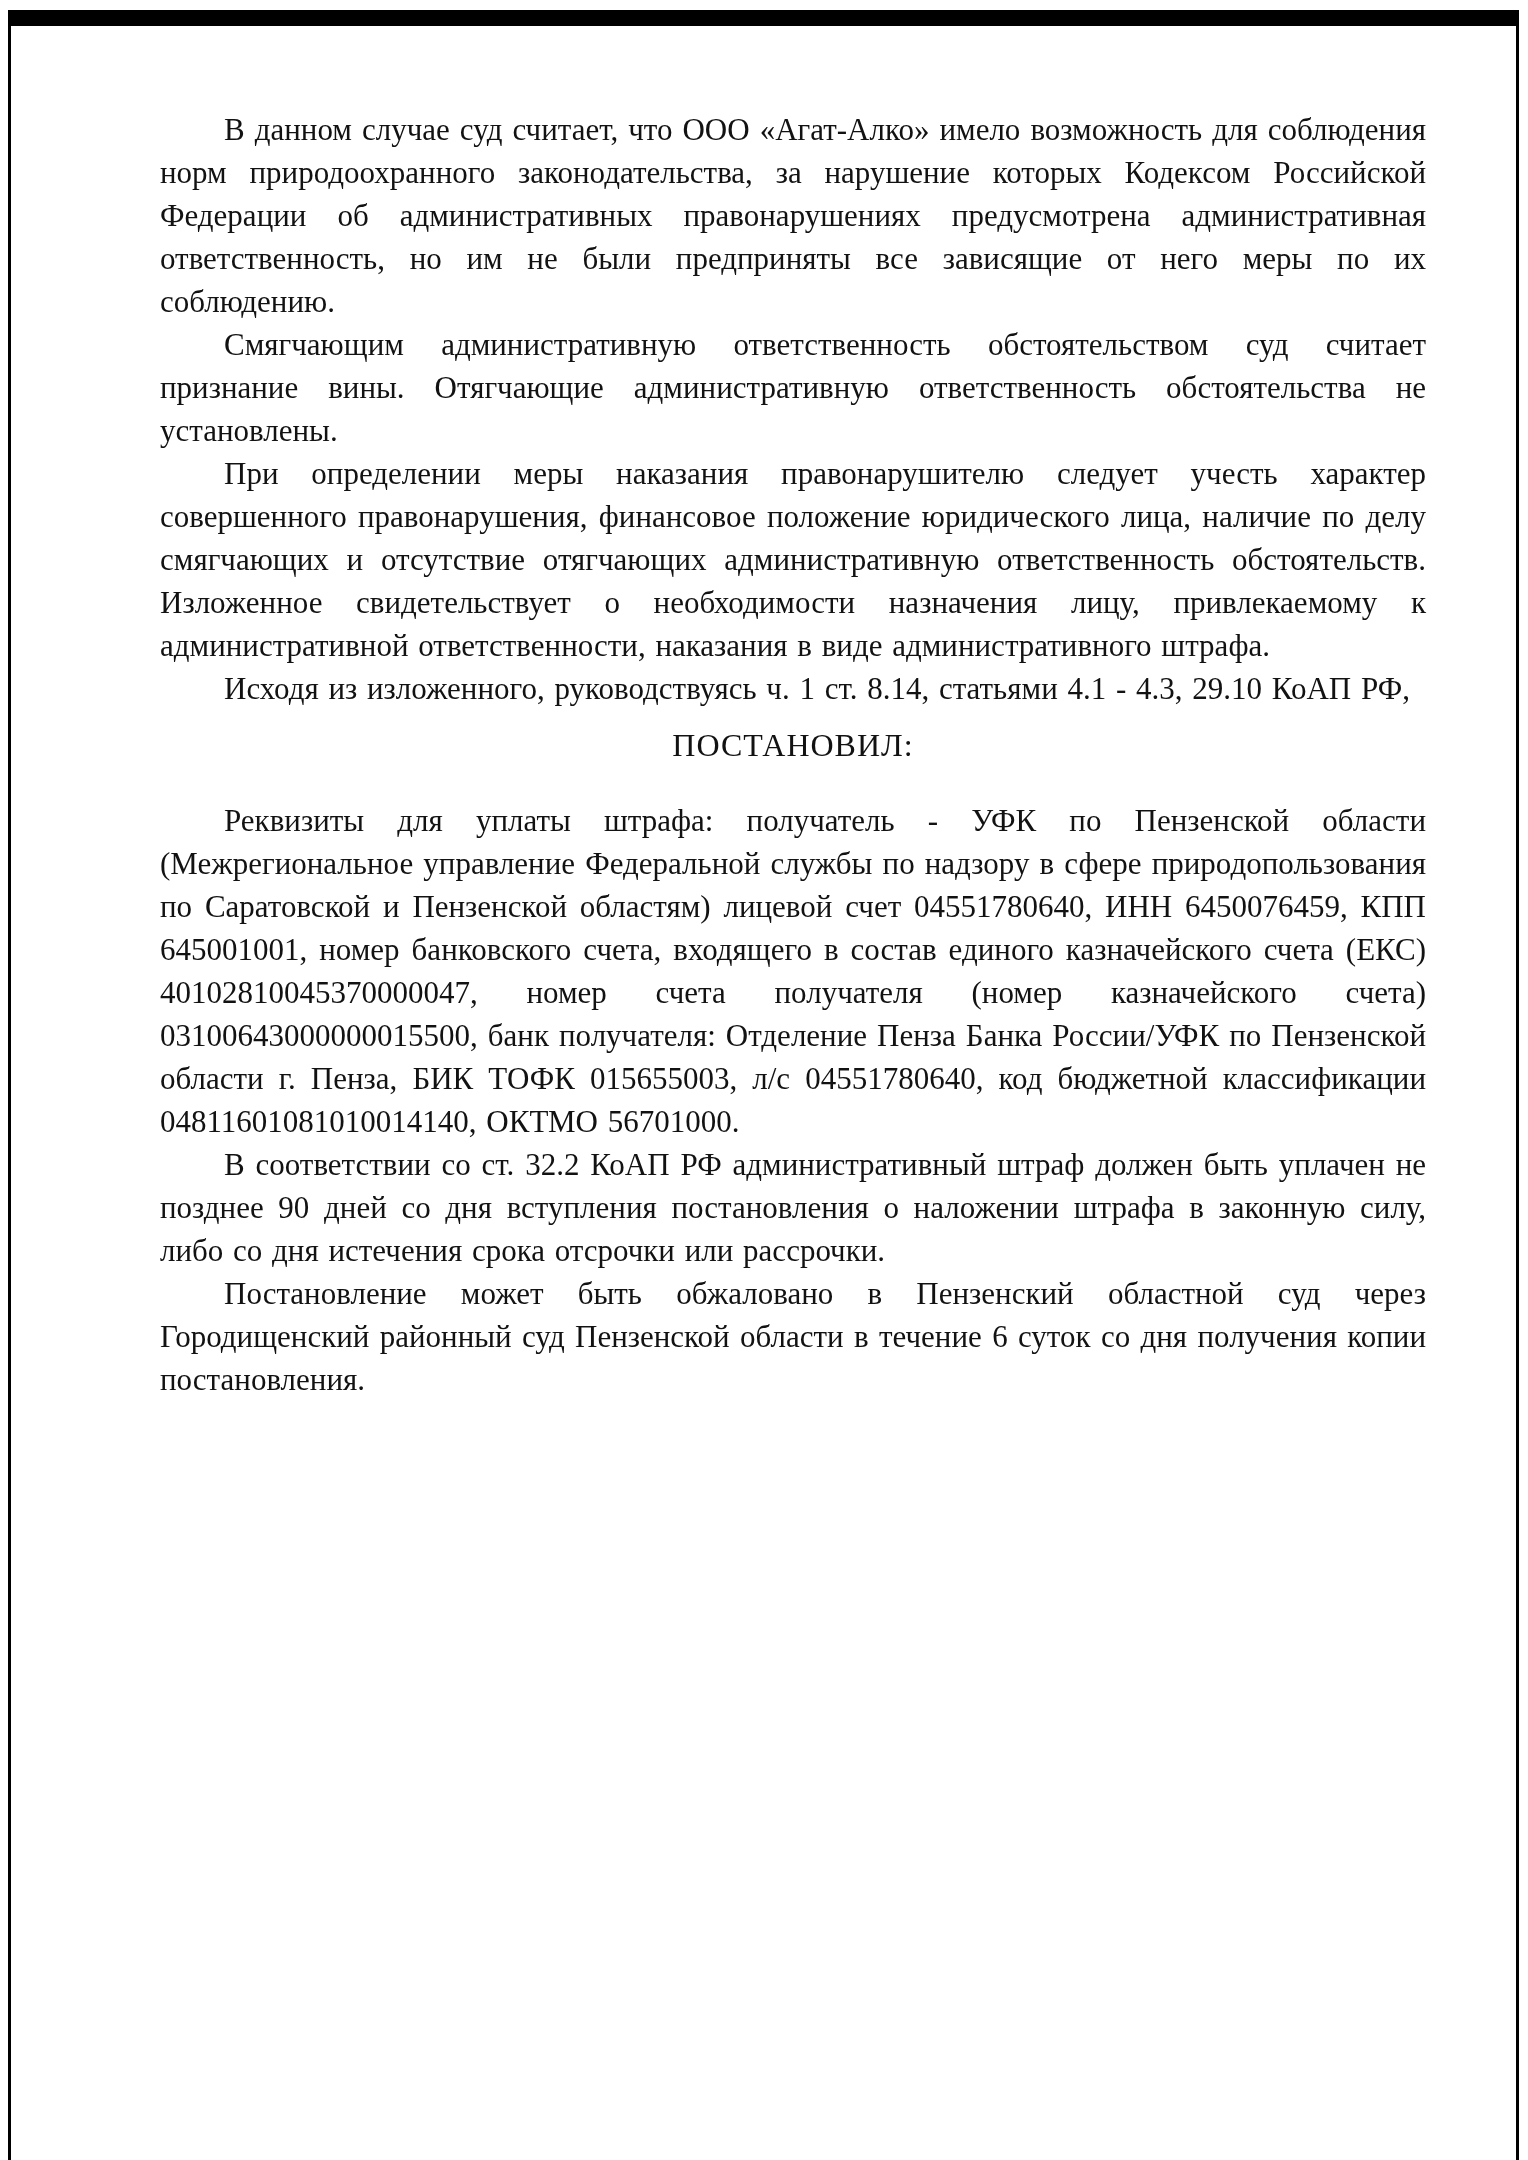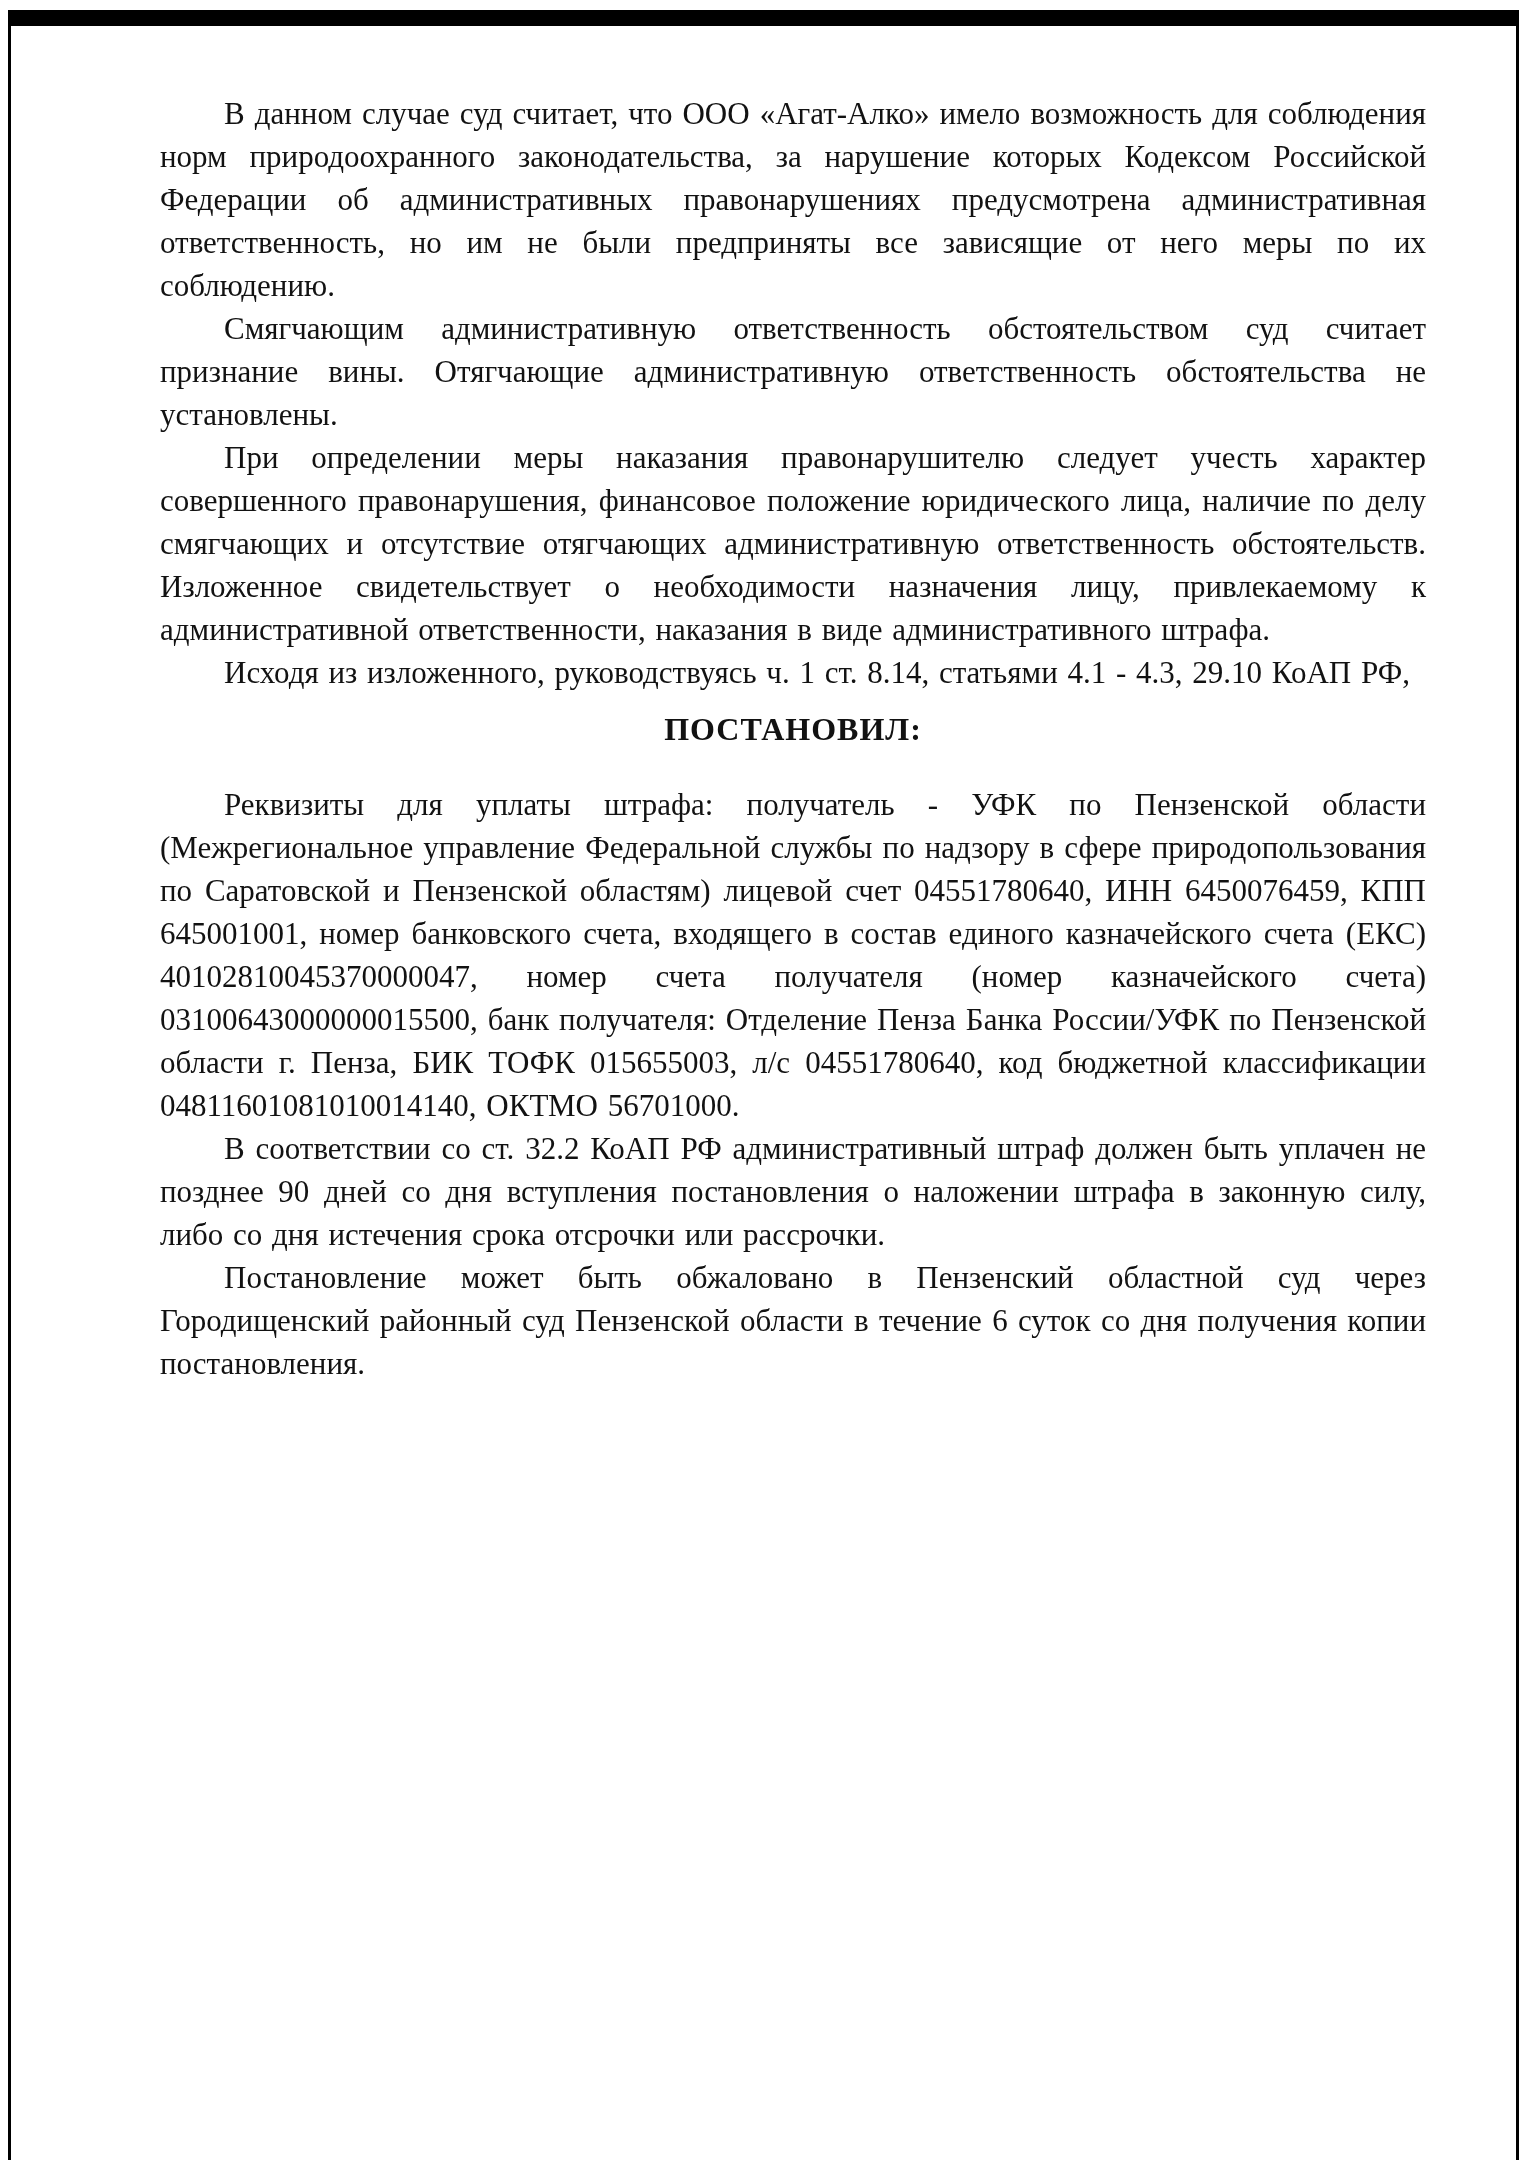--- a/index.html
+++ b/index.html
@@ -21,37 +21,37 @@
     right: 9px;
     bottom: 0;
     border-top: 16px solid #000000;
     border-left: 3px solid #000000;
     border-right: 3px solid #000000;
     border-bottom: none;
     pointer-events: none;
   }
   .content {
     position: absolute;
-    top: 92px;
+    top: 108px;
     left: 160px;
     width: 1266px;
   }
   .body-par {
     margin: 0;
     font-size: 31px;
     line-height: 43px;
     text-align: justify;
     text-indent: 64px;
     word-spacing: 2px;
   }
   .resolution-heading {
     margin: 14px 0 32px 0;
     font-size: 32px;
     line-height: 43px;
-    font-weight: bold;
+    font-weight: normal;
     text-align: center;
     letter-spacing: 1px;
   }
   .signature-row {
     display: flex;
     justify-content: space-between;
     align-items: baseline;
     margin-top: 66px;
     font-size: 31px;
     line-height: 43px;

